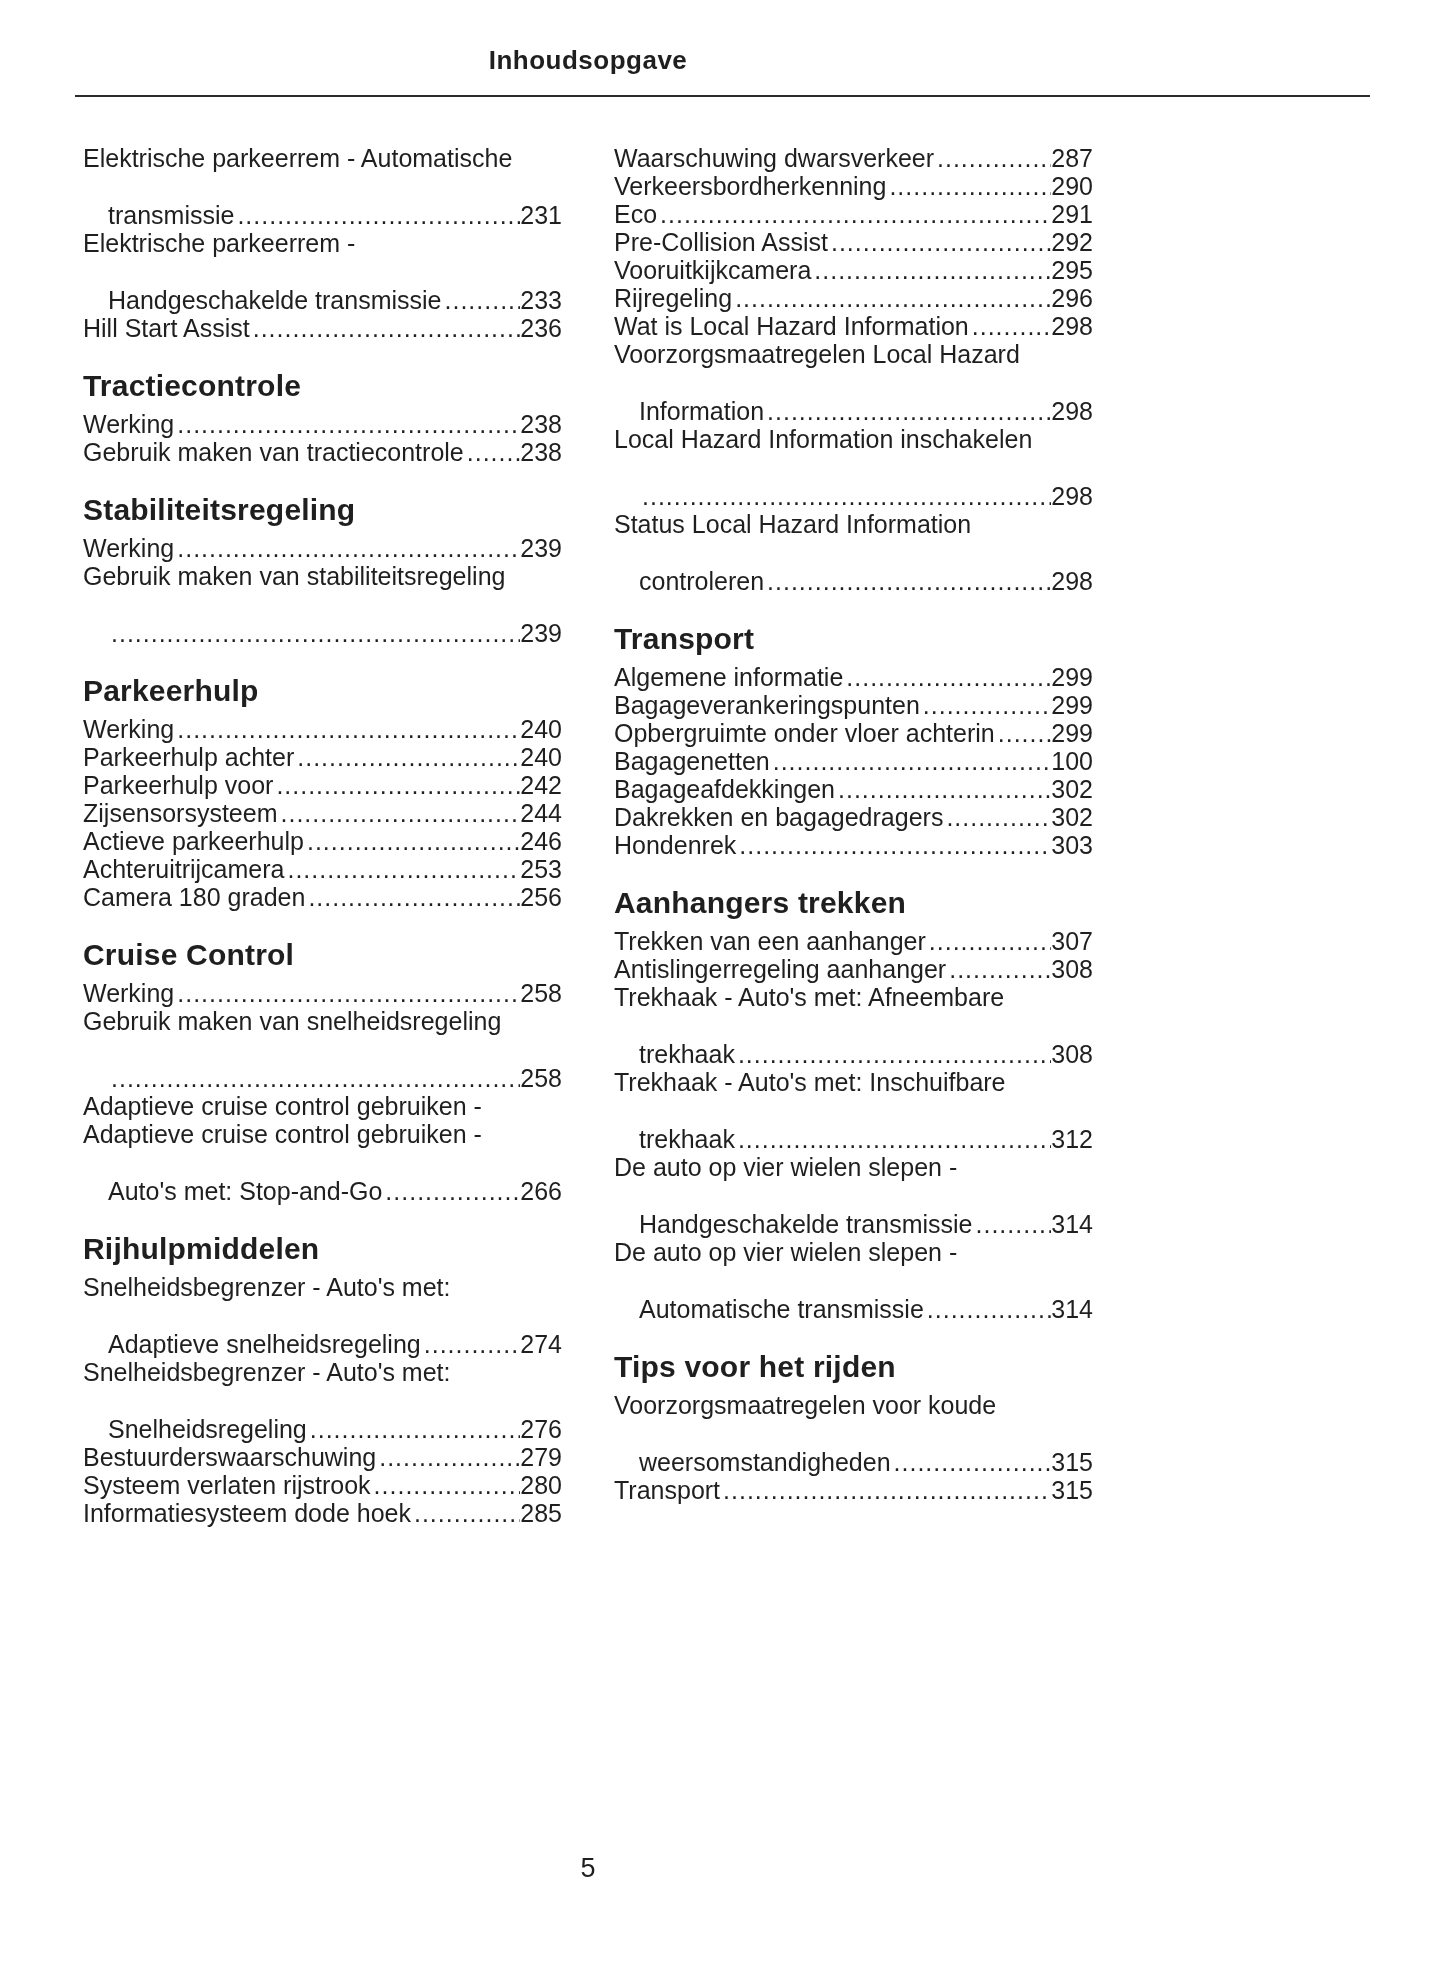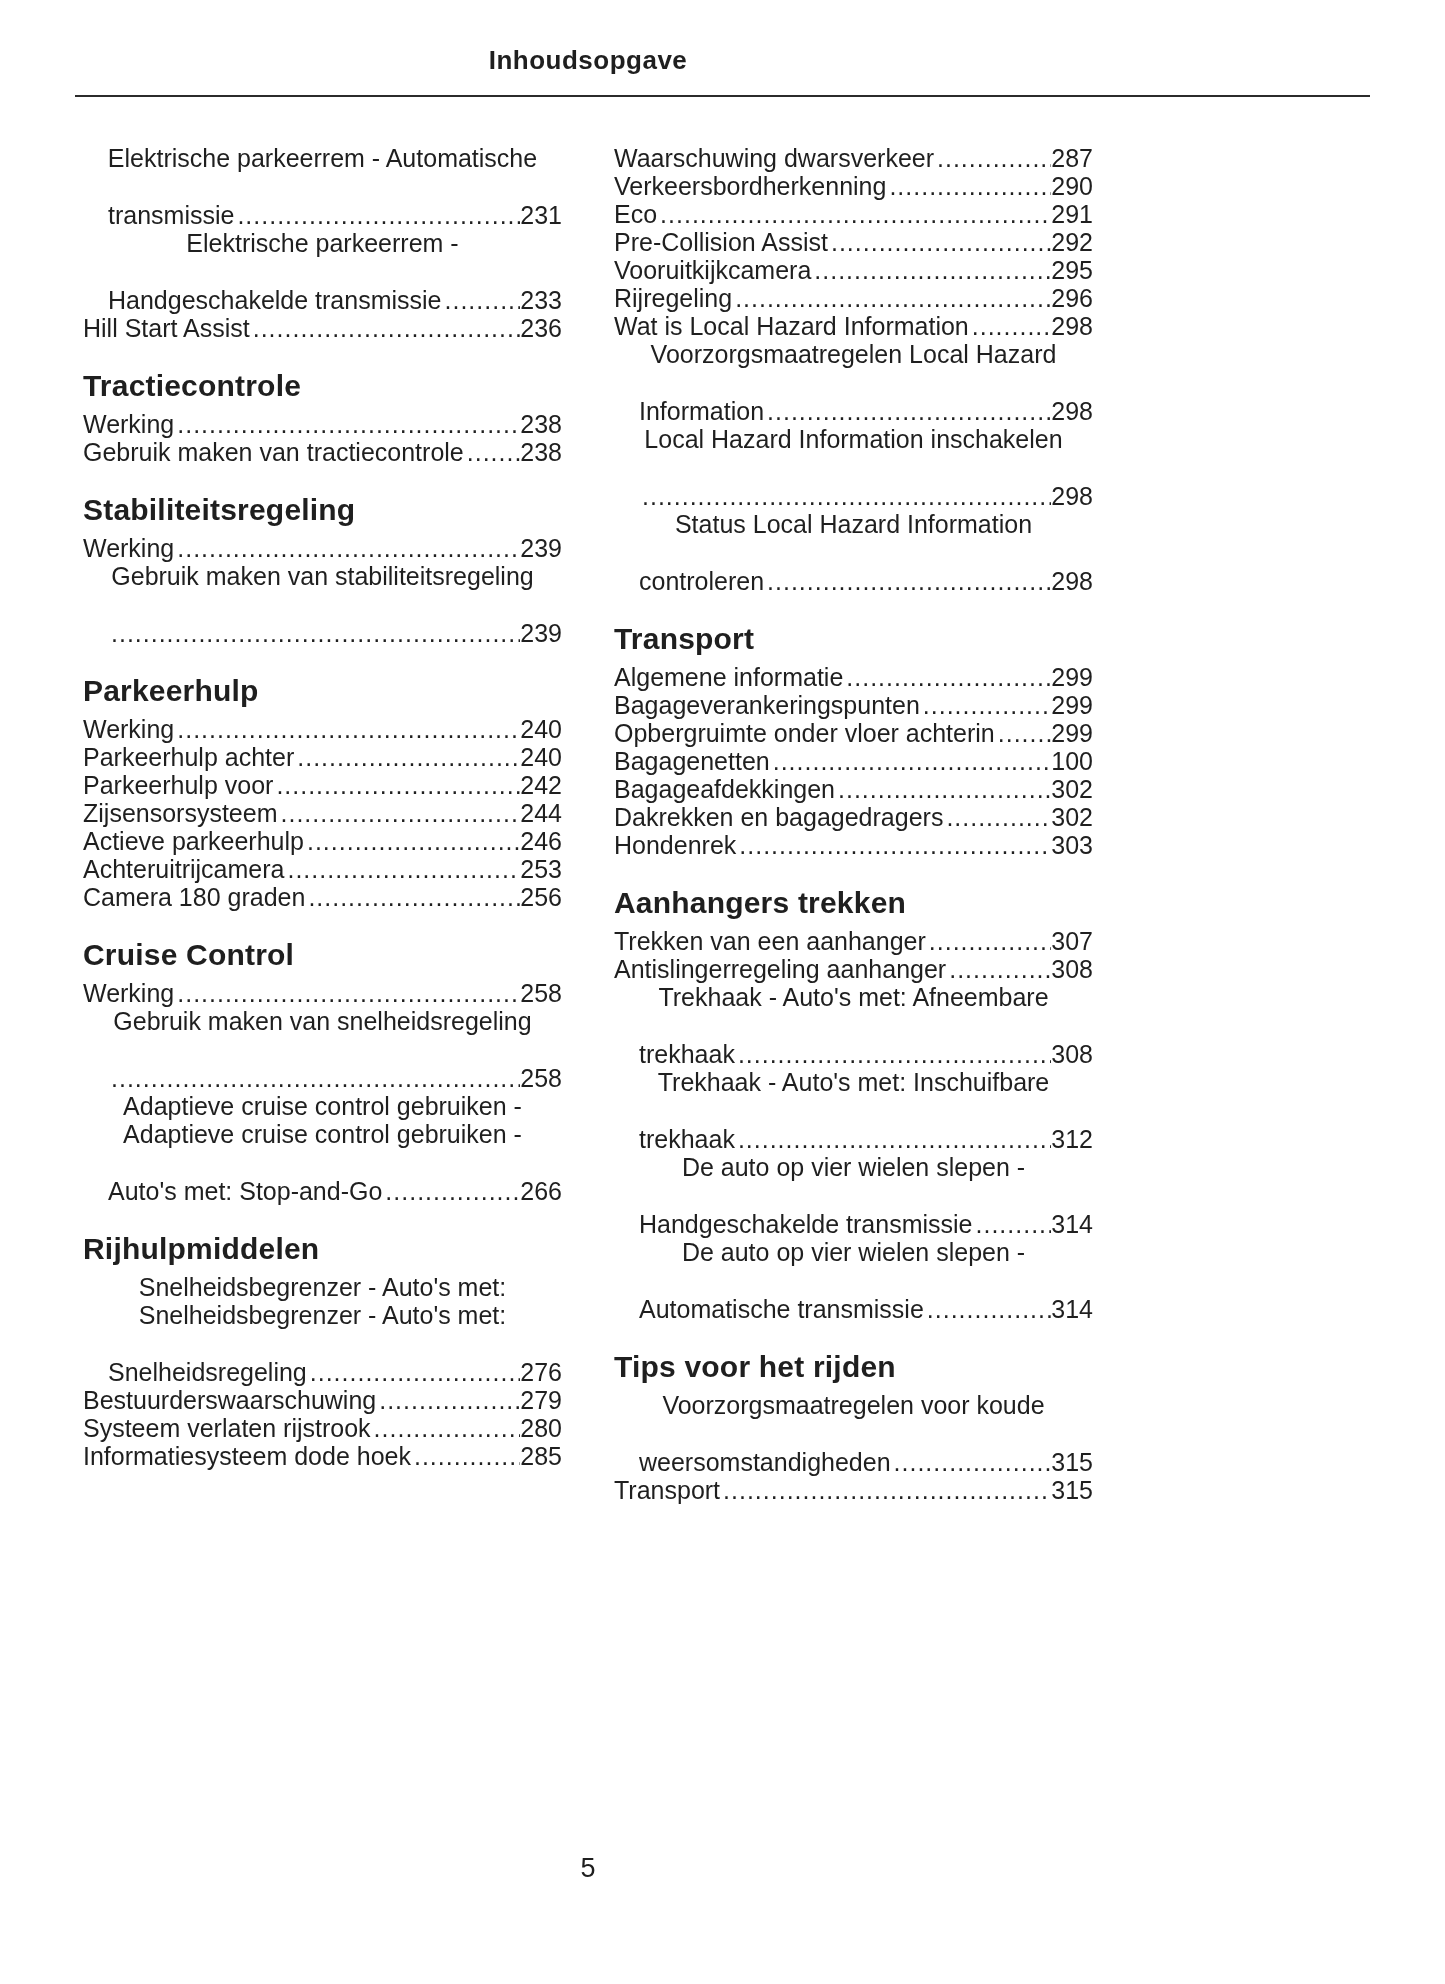--- a/index.html
+++ b/index.html
@@ -34,21 +34,21 @@
   }
   .toc-column { width: 479px; flex: 0 0 479px; }
   .section-header {
     font-size: 30px;
     line-height: 34px;
     font-weight: 700;
     margin-top: 27px;
     margin-bottom: 7px;
     letter-spacing: 0.2px;
   }
-  .entry { font-size: 25px; line-height: 28px; text-align: center; }
+  .entry { font-size: 25px; line-height: 28px; }
   .entry-line { display: flex; align-items: baseline; }
   .entry-line.plain { display: block; white-space: nowrap; }
   .entry-line.indent { padding-left: 25px; margin-top: 29px; }
   .entry-label { white-space: nowrap; flex: 0 0 auto; }
   .leader-dots {
     flex: 1 1 0;
     min-width: 10px;
     overflow: hidden;
     white-space: nowrap;
     padding-left: 3px;
@@ -202,20 +202,25 @@
           <div class="entry-line plain">Adaptieve cruise control gebruiken -</div>
           <div class="entry-line indent">
             <span class="entry-label">Auto's met: Stop-and-Go</span>
             <span class="leader-dots"></span>
             <span class="entry-page">266</span>
           </div>
         </div>
         <div class="section-header">Rijhulpmiddelen</div>
         <div class="entry">
           <div class="entry-line plain">Snelheidsbegrenzer - Auto's met:</div>
+          <div class="entry-line indent">
+            <span class="entry-label">Adaptieve snelheidsregeling</span>
+            <span class="leader-dots"></span>
+            <span class="entry-page">274</span>
+          </div>
         </div>
         <div class="entry">
           <div class="entry-line plain">Snelheidsbegrenzer - Auto's met:</div>
           <div class="entry-line indent">
             <span class="entry-label">Snelheidsregeling</span>
             <span class="leader-dots"></span>
             <span class="entry-page">276</span>
           </div>
         </div>
         <div class="entry">

